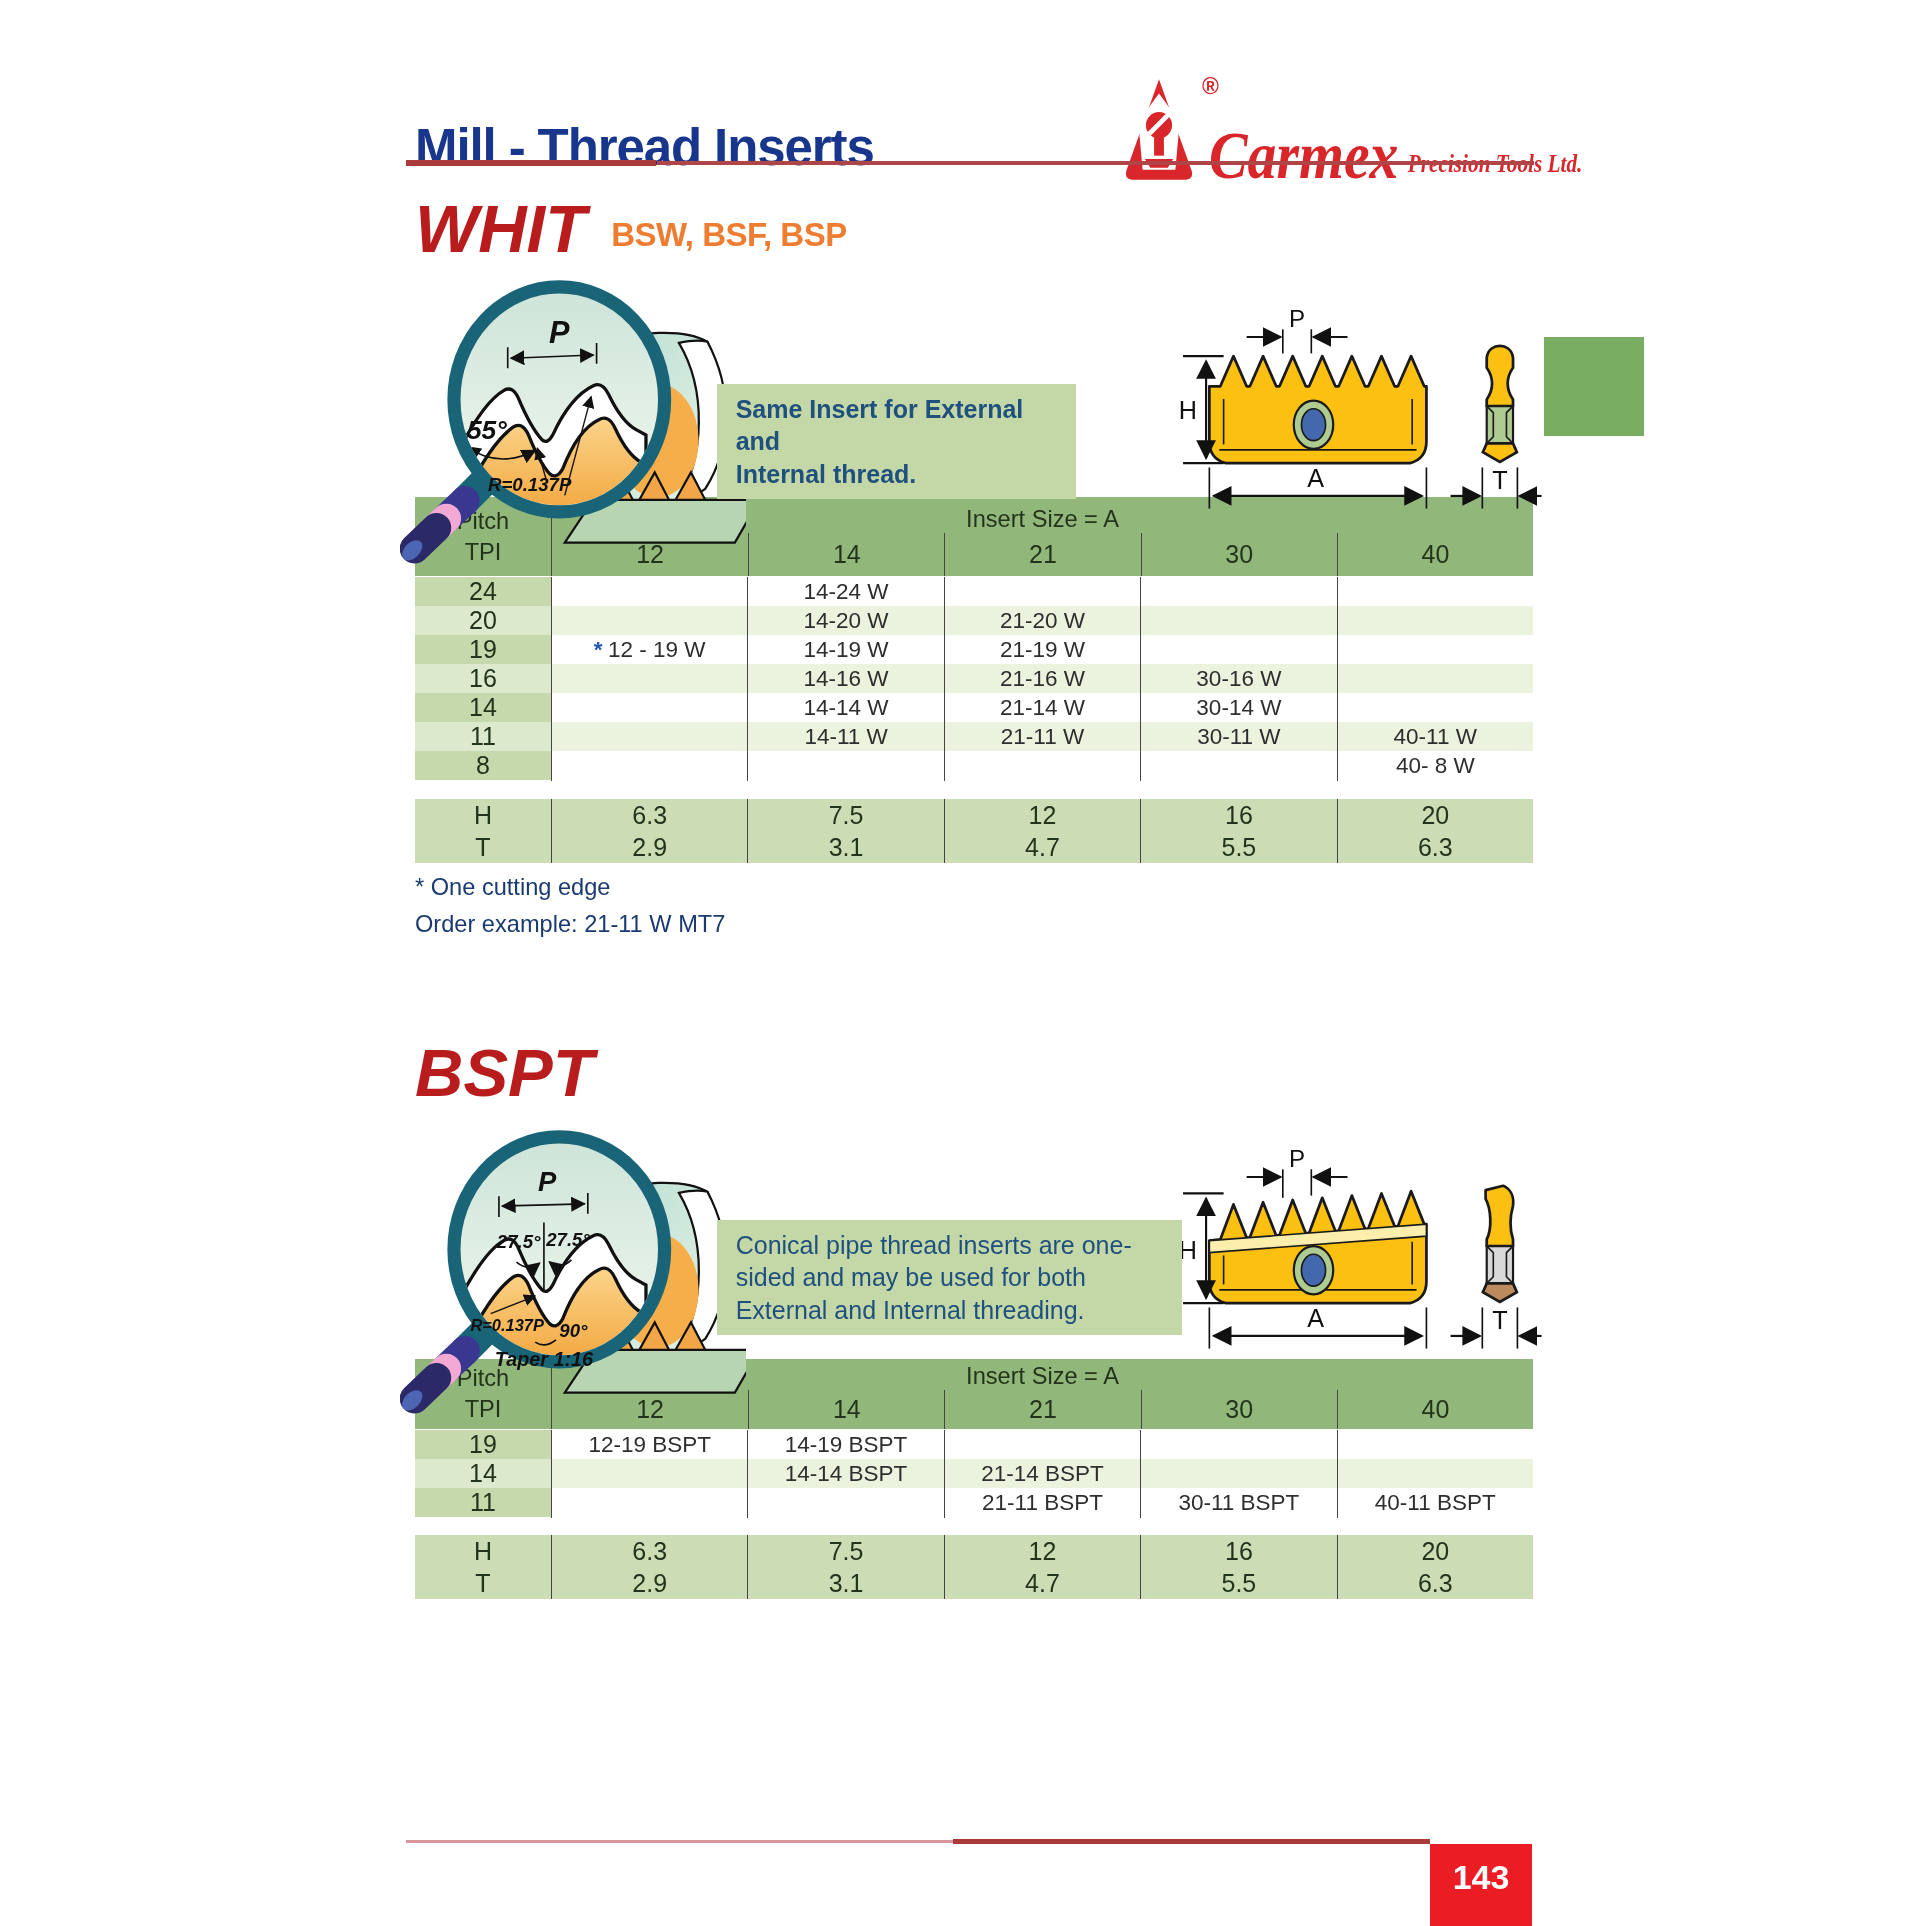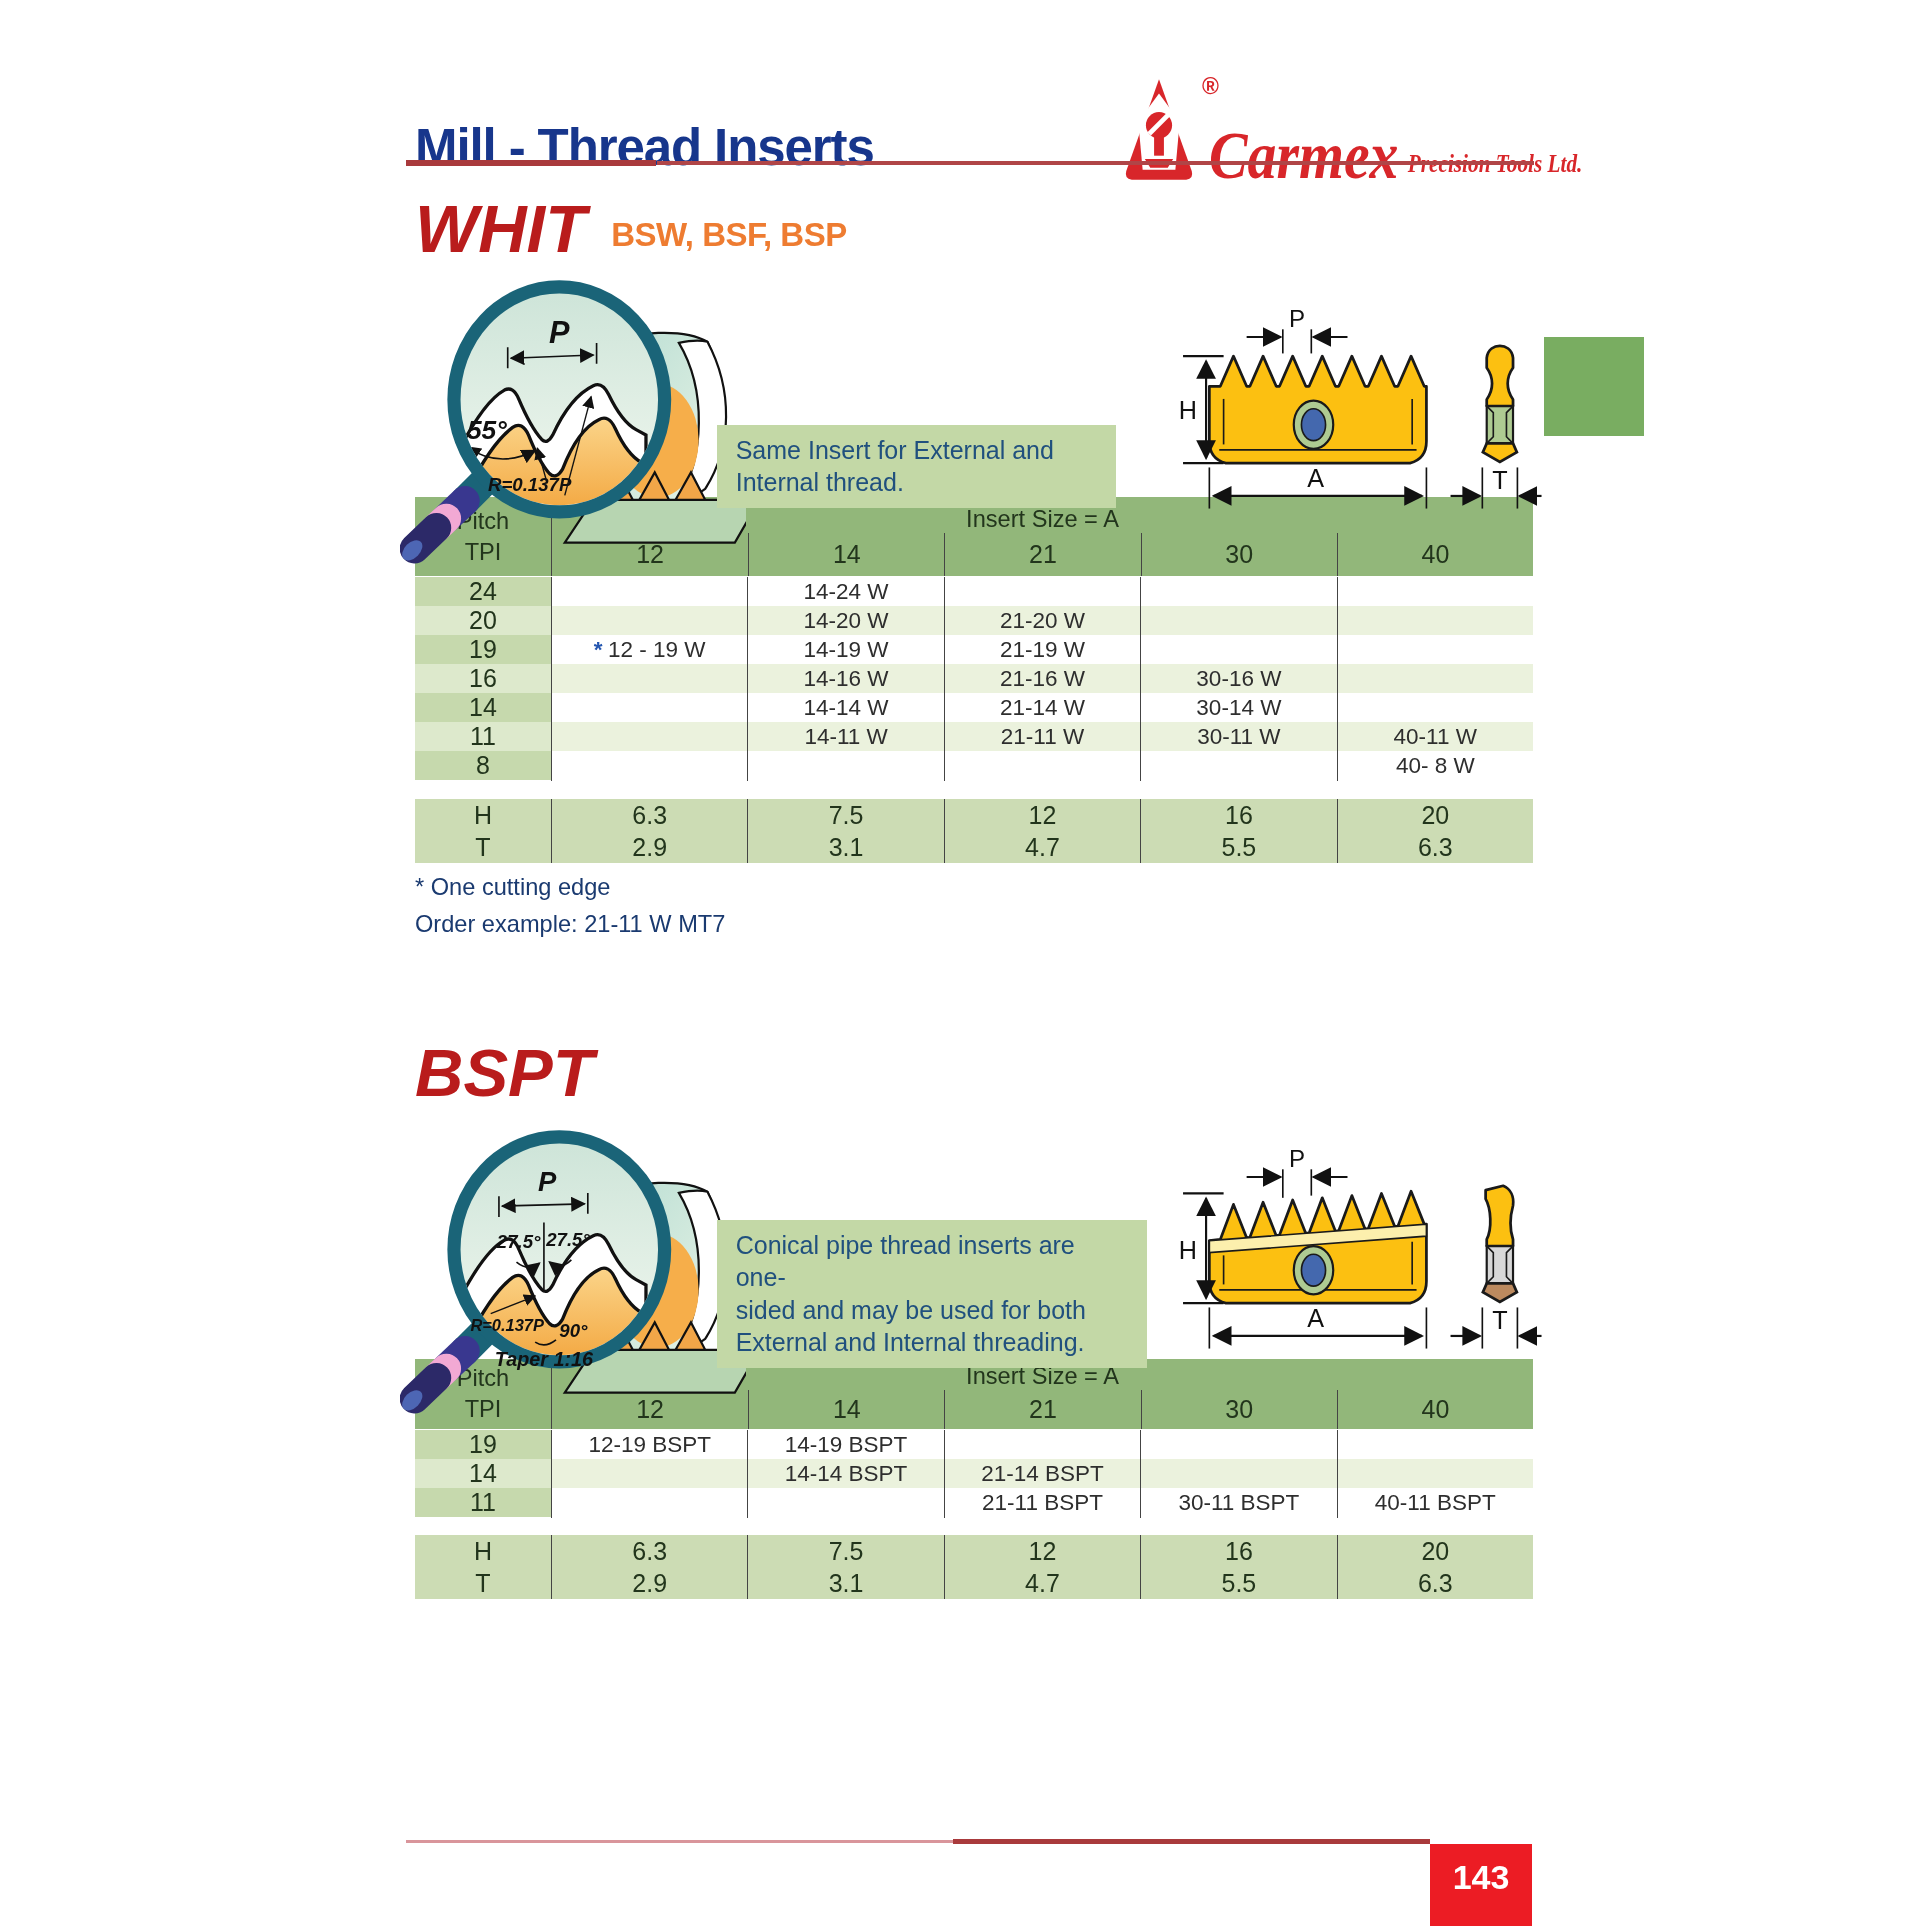--- a/index.html
+++ b/index.html
@@ -151,21 +151,21 @@
       <path d="M122,332 Q180,372 246,338" fill="none" stroke="#111" stroke-width="3" marker-start="url(#war)" marker-end="url(#war)"></path>
       <line x1="300" y1="420" x2="348" y2="240" stroke="#111" stroke-width="2.5" marker-end="url(#war)"></line>
       <line x1="268" y1="398" x2="250" y2="334" stroke="#111" stroke-width="2.5" marker-end="url(#war)"></line>
     </g>
     <ellipse cx="290" cy="245" rx="192" ry="205" fill="none" stroke="#1a6478" stroke-width="24"></ellipse>
     <text x="290" y="142" text-anchor="middle" font-size="56" font-weight="bold" font-style="italic" fill="#111">P</text>
     <text x="158" y="318" text-anchor="middle" font-size="48" font-weight="bold" font-style="italic" fill="#111">55°</text>
     <text x="160" y="412" text-anchor="start" font-size="34" font-weight="bold" font-style="italic" fill="#111">R=0.137P</text>
   </svg>
 
-  <div class="callout" style="left:717px;top:425px;width:399px;">
+  <div class="callout" style="left:717px;top:384px;width:359px;font-weight:bold;">
       <div>Same Insert for External and</div>
       <div>Internal thread.</div>
     </div>
 
   <svg class="illus" style="left:1175px;top:303px;" width="368" height="222" viewBox="0 0 670 405">
     <defs>
       <marker id="iar" viewBox="0 0 10 10" refX="9" refY="5" markerWidth="9" markerHeight="9" orient="auto-start-reverse">
         <path d="M0,0 L10,5 L0,10 Z" fill="#111"></path>
       </marker>
     </defs>
@@ -358,21 +358,21 @@
     </g>
     <ellipse cx="290" cy="245" rx="192" ry="205" fill="none" stroke="#1a6478" stroke-width="24"></ellipse>
     <text x="268" y="138" text-anchor="middle" font-size="50" font-weight="bold" font-style="italic" fill="#111">P</text>
     <text x="216" y="242" text-anchor="middle" font-size="34" font-weight="bold" font-style="italic" fill="#111">27.5°</text>
     <text x="306" y="238" text-anchor="middle" font-size="34" font-weight="bold" font-style="italic" fill="#111">27.5°</text>
     <text x="128" y="394" text-anchor="start" font-size="30" font-weight="bold" font-style="italic" fill="#111">R=0.137P</text>
     <text x="290" y="404" text-anchor="start" font-size="34" font-weight="bold" font-style="italic" fill="#111">90°</text>
     <text x="262" y="458" text-anchor="middle" font-size="36" font-weight="bold" font-style="italic" fill="#111">Taper 1:16</text>
   </svg>
 
-  <div class="callout" style="left:717px;top:1220px;width:430px;">
+  <div class="callout" style="left:717px;top:1220px;width:465px;">
       <div>Conical pipe thread inserts are one-</div>
       <div>sided and may be used for both</div>
       <div>External and Internal threading.</div>
     </div>
 
   <svg class="illus" style="left:1175px;top:1143px;" width="368" height="222" viewBox="0 0 670 405">
     <defs>
       <marker id="jar" viewBox="0 0 10 10" refX="9" refY="5" markerWidth="9" markerHeight="9" orient="auto-start-reverse">
         <path d="M0,0 L10,5 L0,10 Z" fill="#111"></path>
       </marker>

